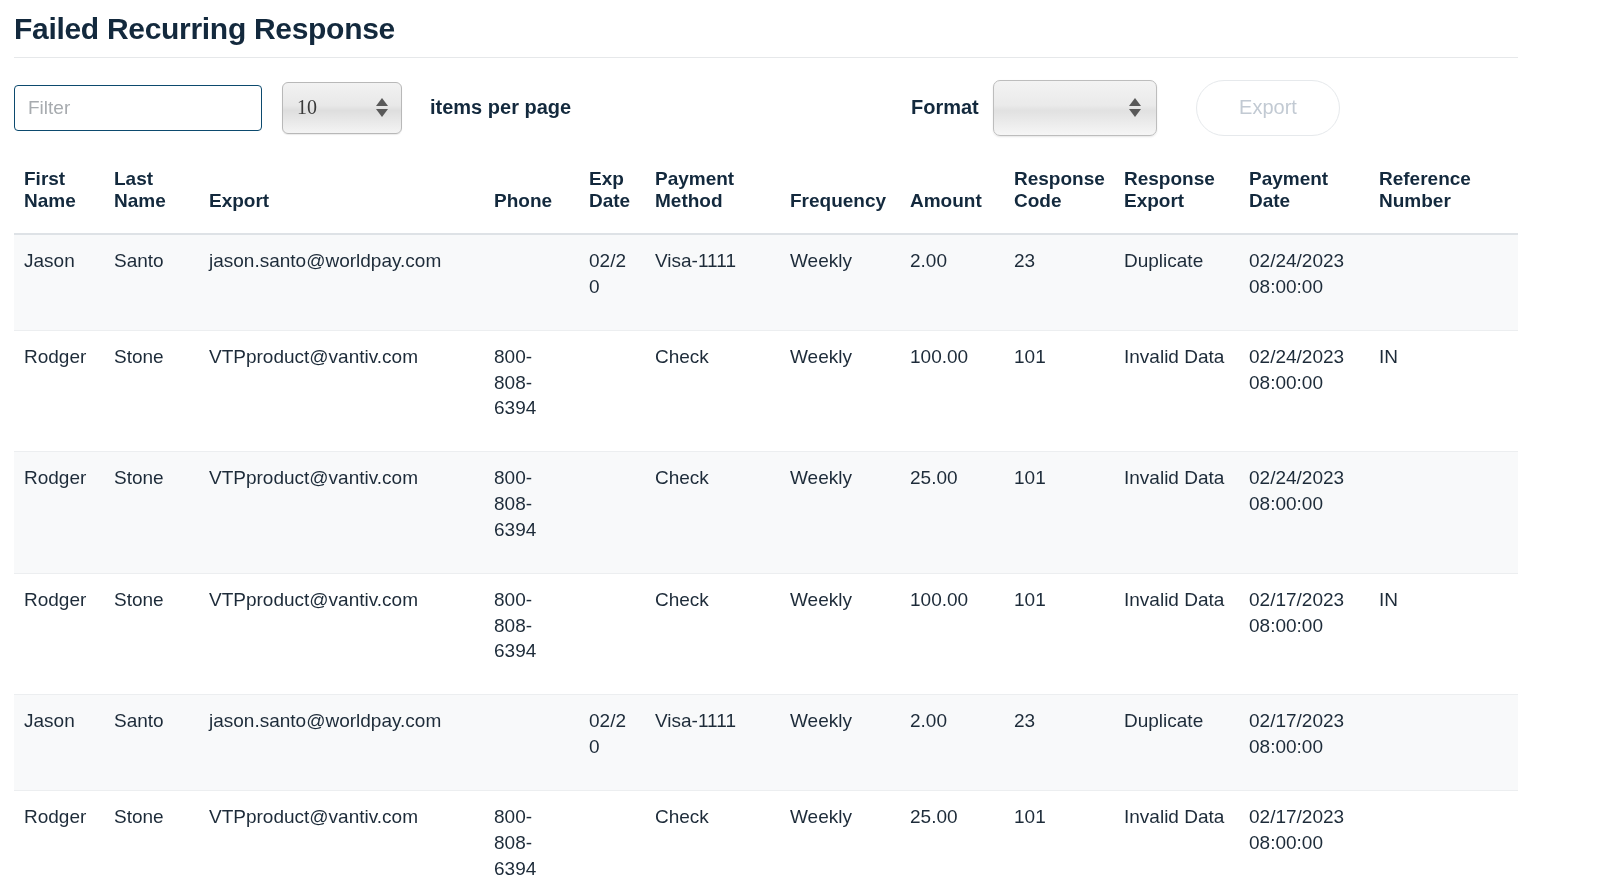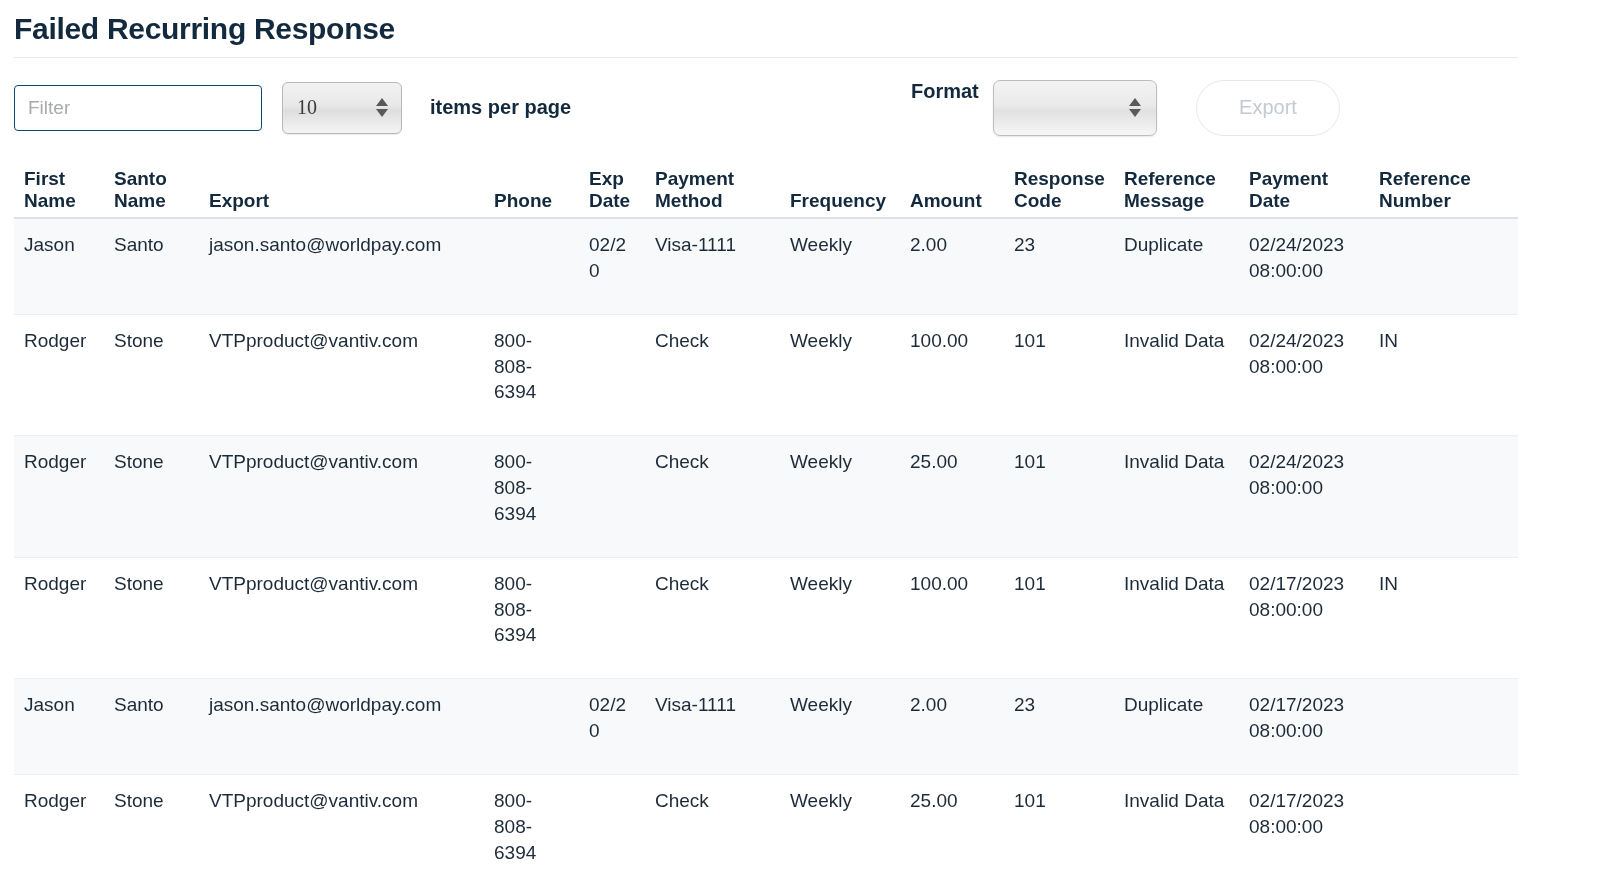--- a/index.html
+++ b/index.html
@@ -108,20 +108,21 @@
     margin-left: 28px;
     font-size: 20px;
     font-weight: bold;
     color: #13293d;
   }
 
   .format-group {
     position: absolute;
     left: 897px;
     display: flex;
+    align-items: center;
   }
   .format-label {
     font-size: 20px;
     font-weight: bold;
     color: #13293d;
     margin-right: 14px;
   }
   .select-wrap { position: relative; display: inline-block; }
   .format-select {
     width: 164px;
@@ -174,21 +175,21 @@
   table.data-table {
     border-collapse: collapse;
     width: 1504px;
     table-layout: fixed;
     font-size: 19px;
   }
   table.data-table th {
     font-weight: bold;
     color: #13293d;
     vertical-align: bottom;
-    padding: 10px 10px 4px 10px;
+    padding: 10px 10px 20px 10px;
     border-bottom: 2px solid #dee2e6;
     line-height: 1.2;
     font-size: 19px;
   }
   table.data-table td {
     color: #1d2b39;
     vertical-align: top;
     padding: 13px 10px 30px 10px;
     border-bottom: 1px solid #eceef0;
     line-height: 1.36;
@@ -264,29 +265,29 @@
         <col class="c-freq">
         <col class="c-amount">
       <col class="c-rcode">
         <col class="c-rmsg">
         <col class="c-pdate">
         <col class="c-ref">
     </colgroup>
     <thead>
       <tr id="header-row">
           <th class="ta-left">First Name</th>
-          <th class="ta-left">Santo Name</th>
+          <th class="ta-left">Last Name</th>
           <th class="ta-left">Export</th>
           <th class="ta-right">Phone</th>
           <th class="ta-right">Exp Date</th>
           <th class="ta-left">Payment Method</th>
           <th class="ta-left">Frequency</th>
           <th class="ta-right">Amount</th>
           <th class="ta-right">Response Code</th>
-          <th class="ta-left">Reference Message</th>
+          <th class="ta-left">Response Export</th>
           <th class="ta-left">Payment Date</th>
           <th class="ta-left">Reference Number</th>
         </tr>
     </thead>
     <tbody id="table-body">
         <tr>
           <td class="ta-left">Jason</td>
           <td class="ta-left">Santo</td>
           <td class="ta-left">jason.santo@worldpay.com</td>
           <td class="ta-right"></td>

